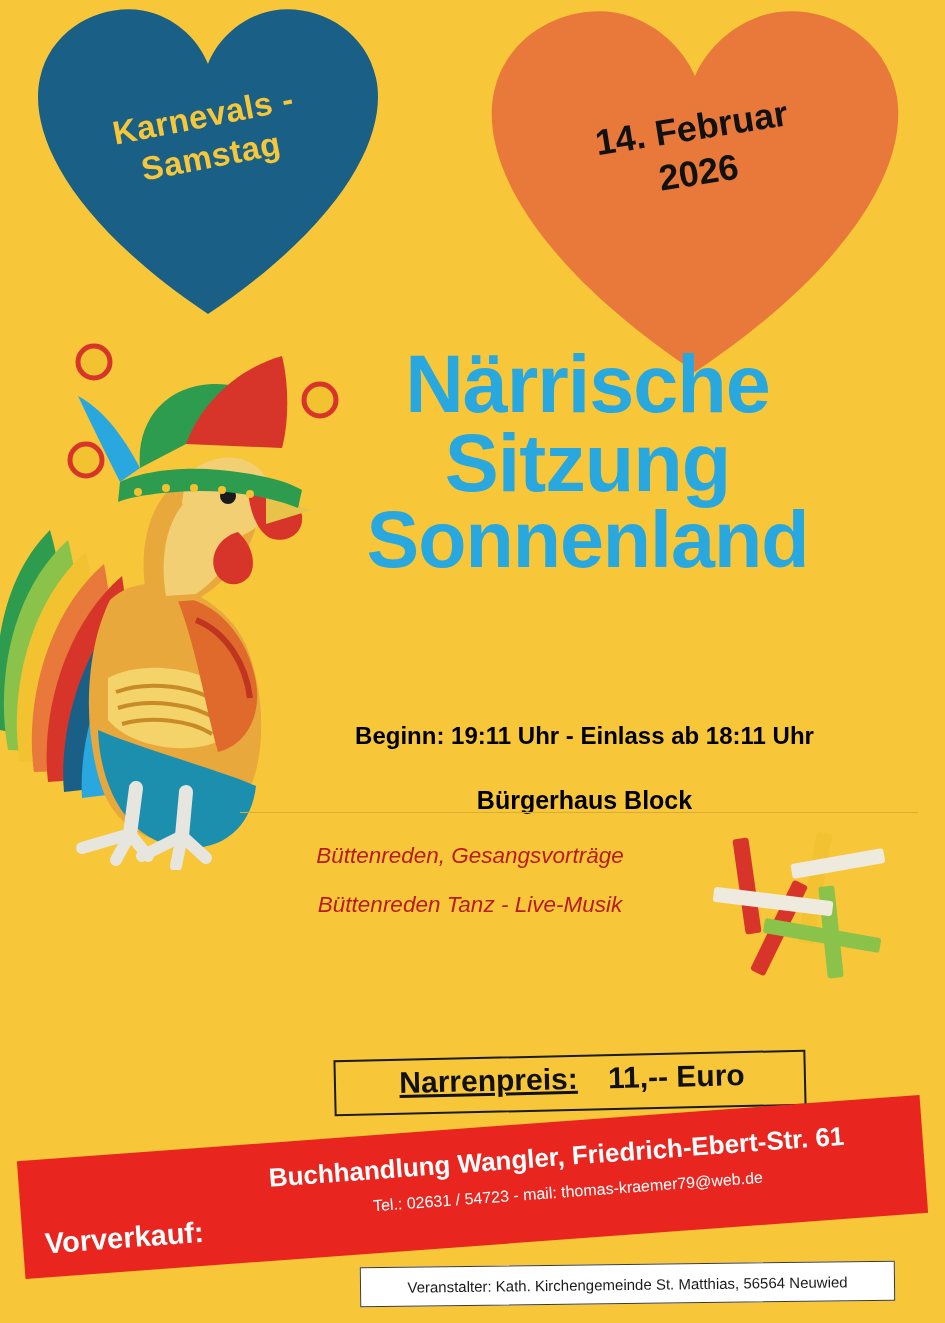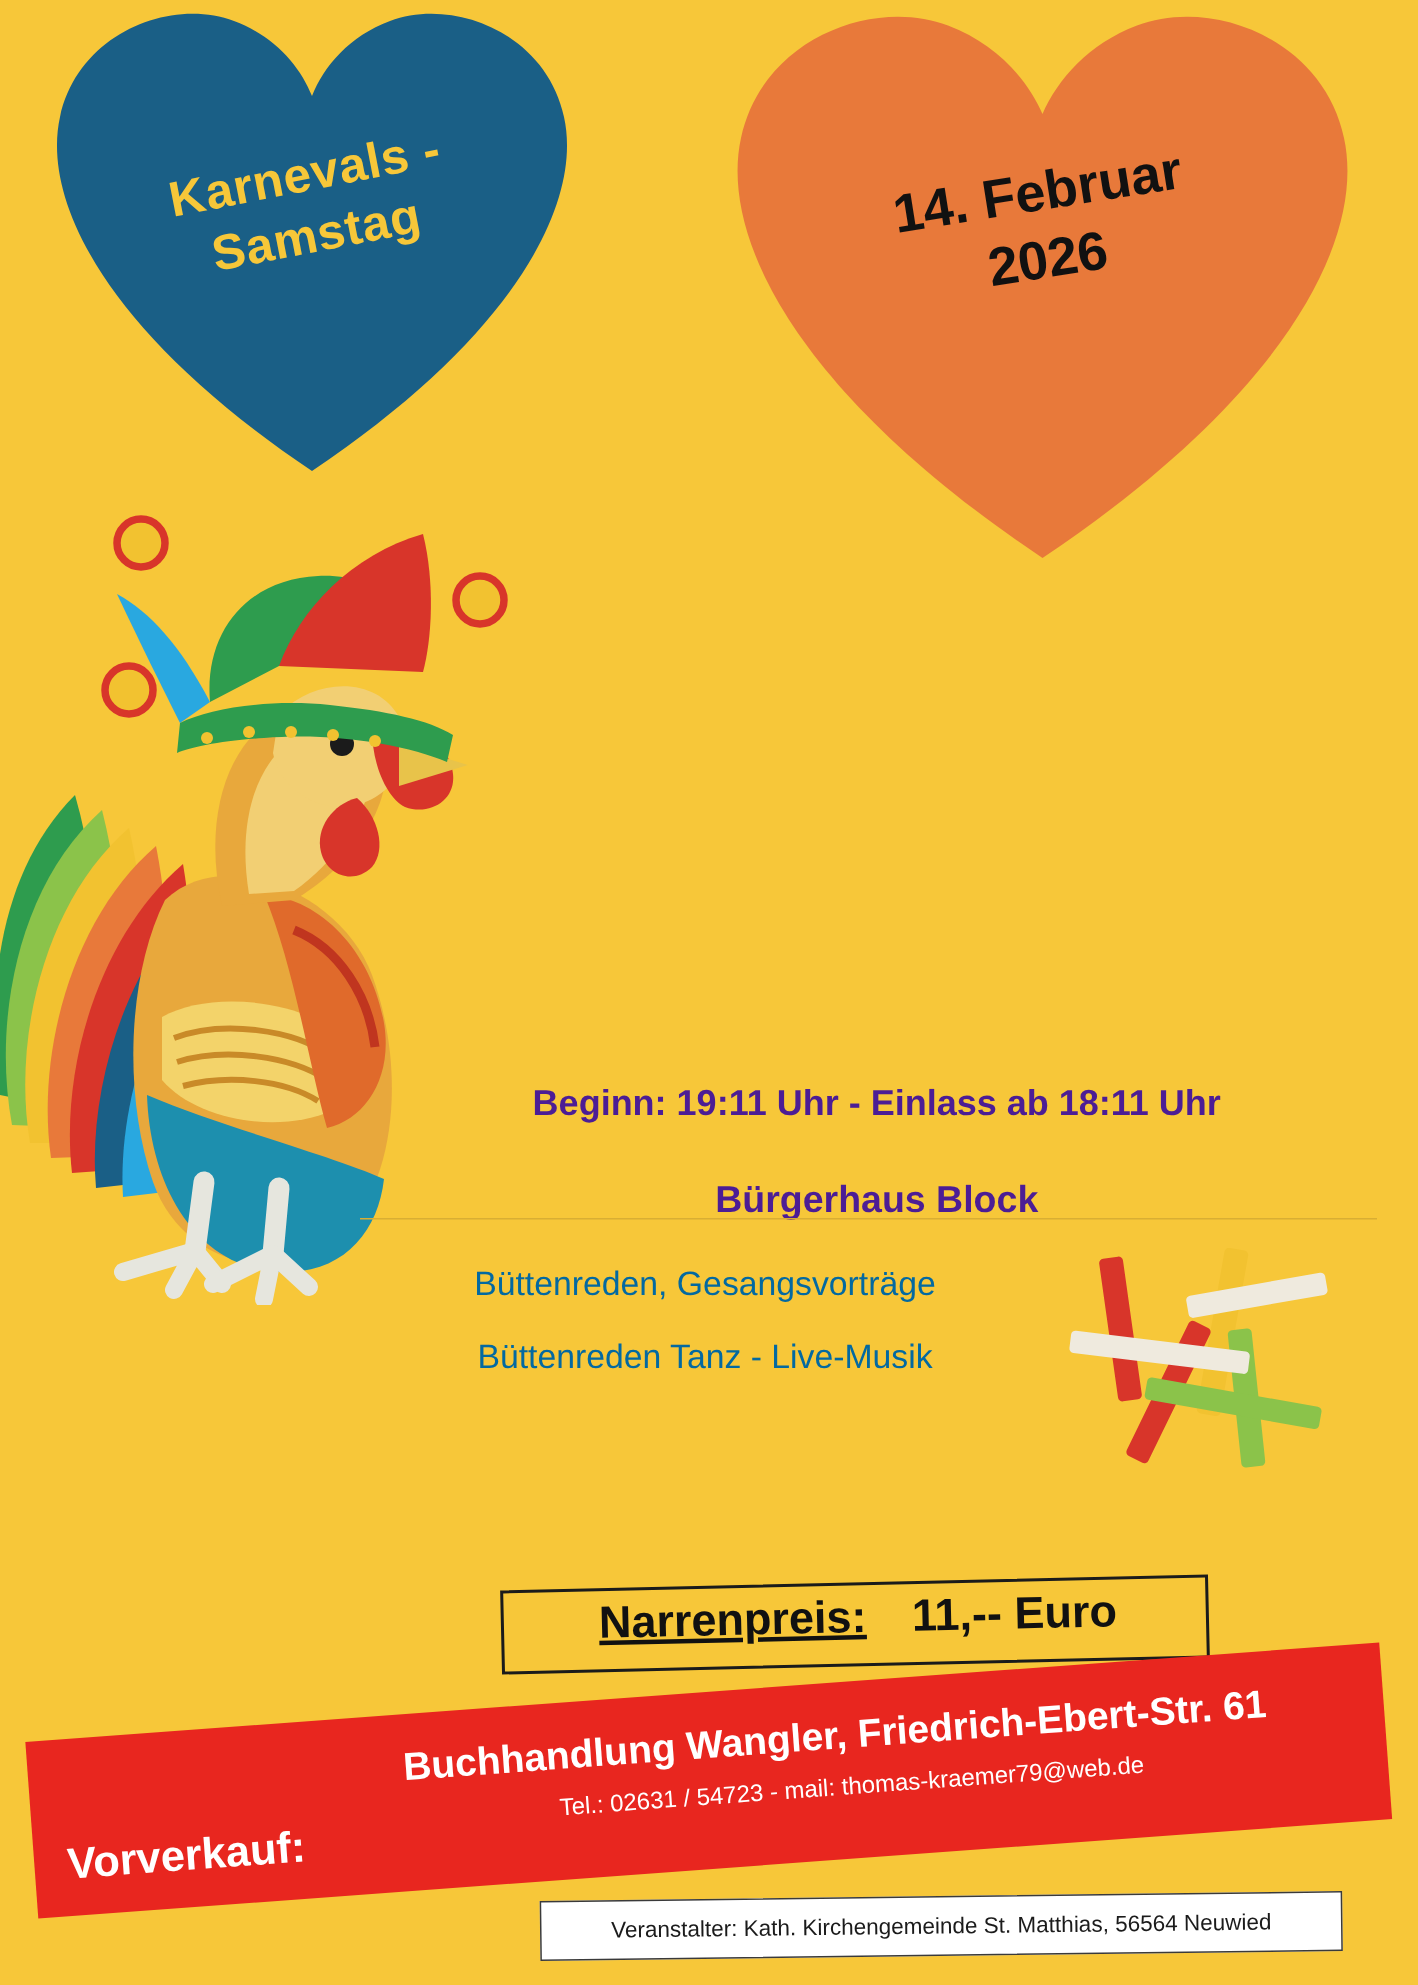--- a/index.html
+++ b/index.html
@@ -82,21 +82,21 @@
   .title-line.l1 { font-size: 81px; }
   .title-line.l2 { font-size: 81px; }
   .title-line.l3 { font-size: 79px; }
 
   
   .subline {
     position: absolute;
     width: 665px;
     left: 252px;
     text-align: center;
-    color: #4c1d95;
+    color: #000000;
     font-weight: bold;
     font-size: 24px;
   }
   .subline-time { top: 722px; }
   .subline-venue { top: 786px; font-size: 25px; }
 
   .divider {
     position: absolute;
     left: 240px;
     top: 812px;
@@ -105,23 +105,24 @@
     background: #d9ae33;
   }
 
   
   .program {
     position: absolute;
     left: 190px;
     top: 832px;
     width: 560px;
     text-align: center;
-    color: #0369a1;
+    color: #b91c1c;
     font-size: 22.5px;
     line-height: 1.0;
+    font-style: italic;
   }
   .program-item {
     display: block;
     padding: 13px 0;
   }
 
   
   .sticks {
     position: absolute;
     left: 705px;
@@ -287,20 +288,25 @@
       <circle cx="330" cy="100" r="16" fill="#f2c230" stroke="#d8352a" stroke-width="5"></circle>
       <circle cx="96" cy="160" r="16" fill="#f2c230" stroke="#d8352a" stroke-width="5"></circle>
 
       <path d="M146 488 L 140 534" stroke="#e6e6de" stroke-width="14" stroke-linecap="round"></path>
       <path d="M196 492 L 192 536" stroke="#e6e6de" stroke-width="14" stroke-linecap="round"></path>
       <path d="M140 534 L 92 548 M140 534 L 126 560 M140 534 L 158 556" stroke="#e6e6de" stroke-width="12" stroke-linecap="round"></path>
       <path d="M192 536 L 152 556 M192 536 L 186 566 M192 536 L 216 558" stroke="#e6e6de" stroke-width="12" stroke-linecap="round"></path>
     </svg>
   </div>
 
+  <div class="title-block">
+    <span class="title-line l1">Närrische</span>
+    <span class="title-line l2">Sitzung</span>
+    <span class="title-line l3">Sonnenland</span>
+  </div>
 
   <div class="subline subline-time">Beginn: 19:11 Uhr - Einlass ab 18:11 Uhr</div>
   <div class="subline subline-venue">Bürgerhaus Block</div>
   <div class="divider"></div>
 
   <div class="program">
     <span class="program-item">Büttenreden, Gesangsvorträge</span>
     <span class="program-item">Büttenreden Tanz - Live-Musik</span>
   </div>
 

